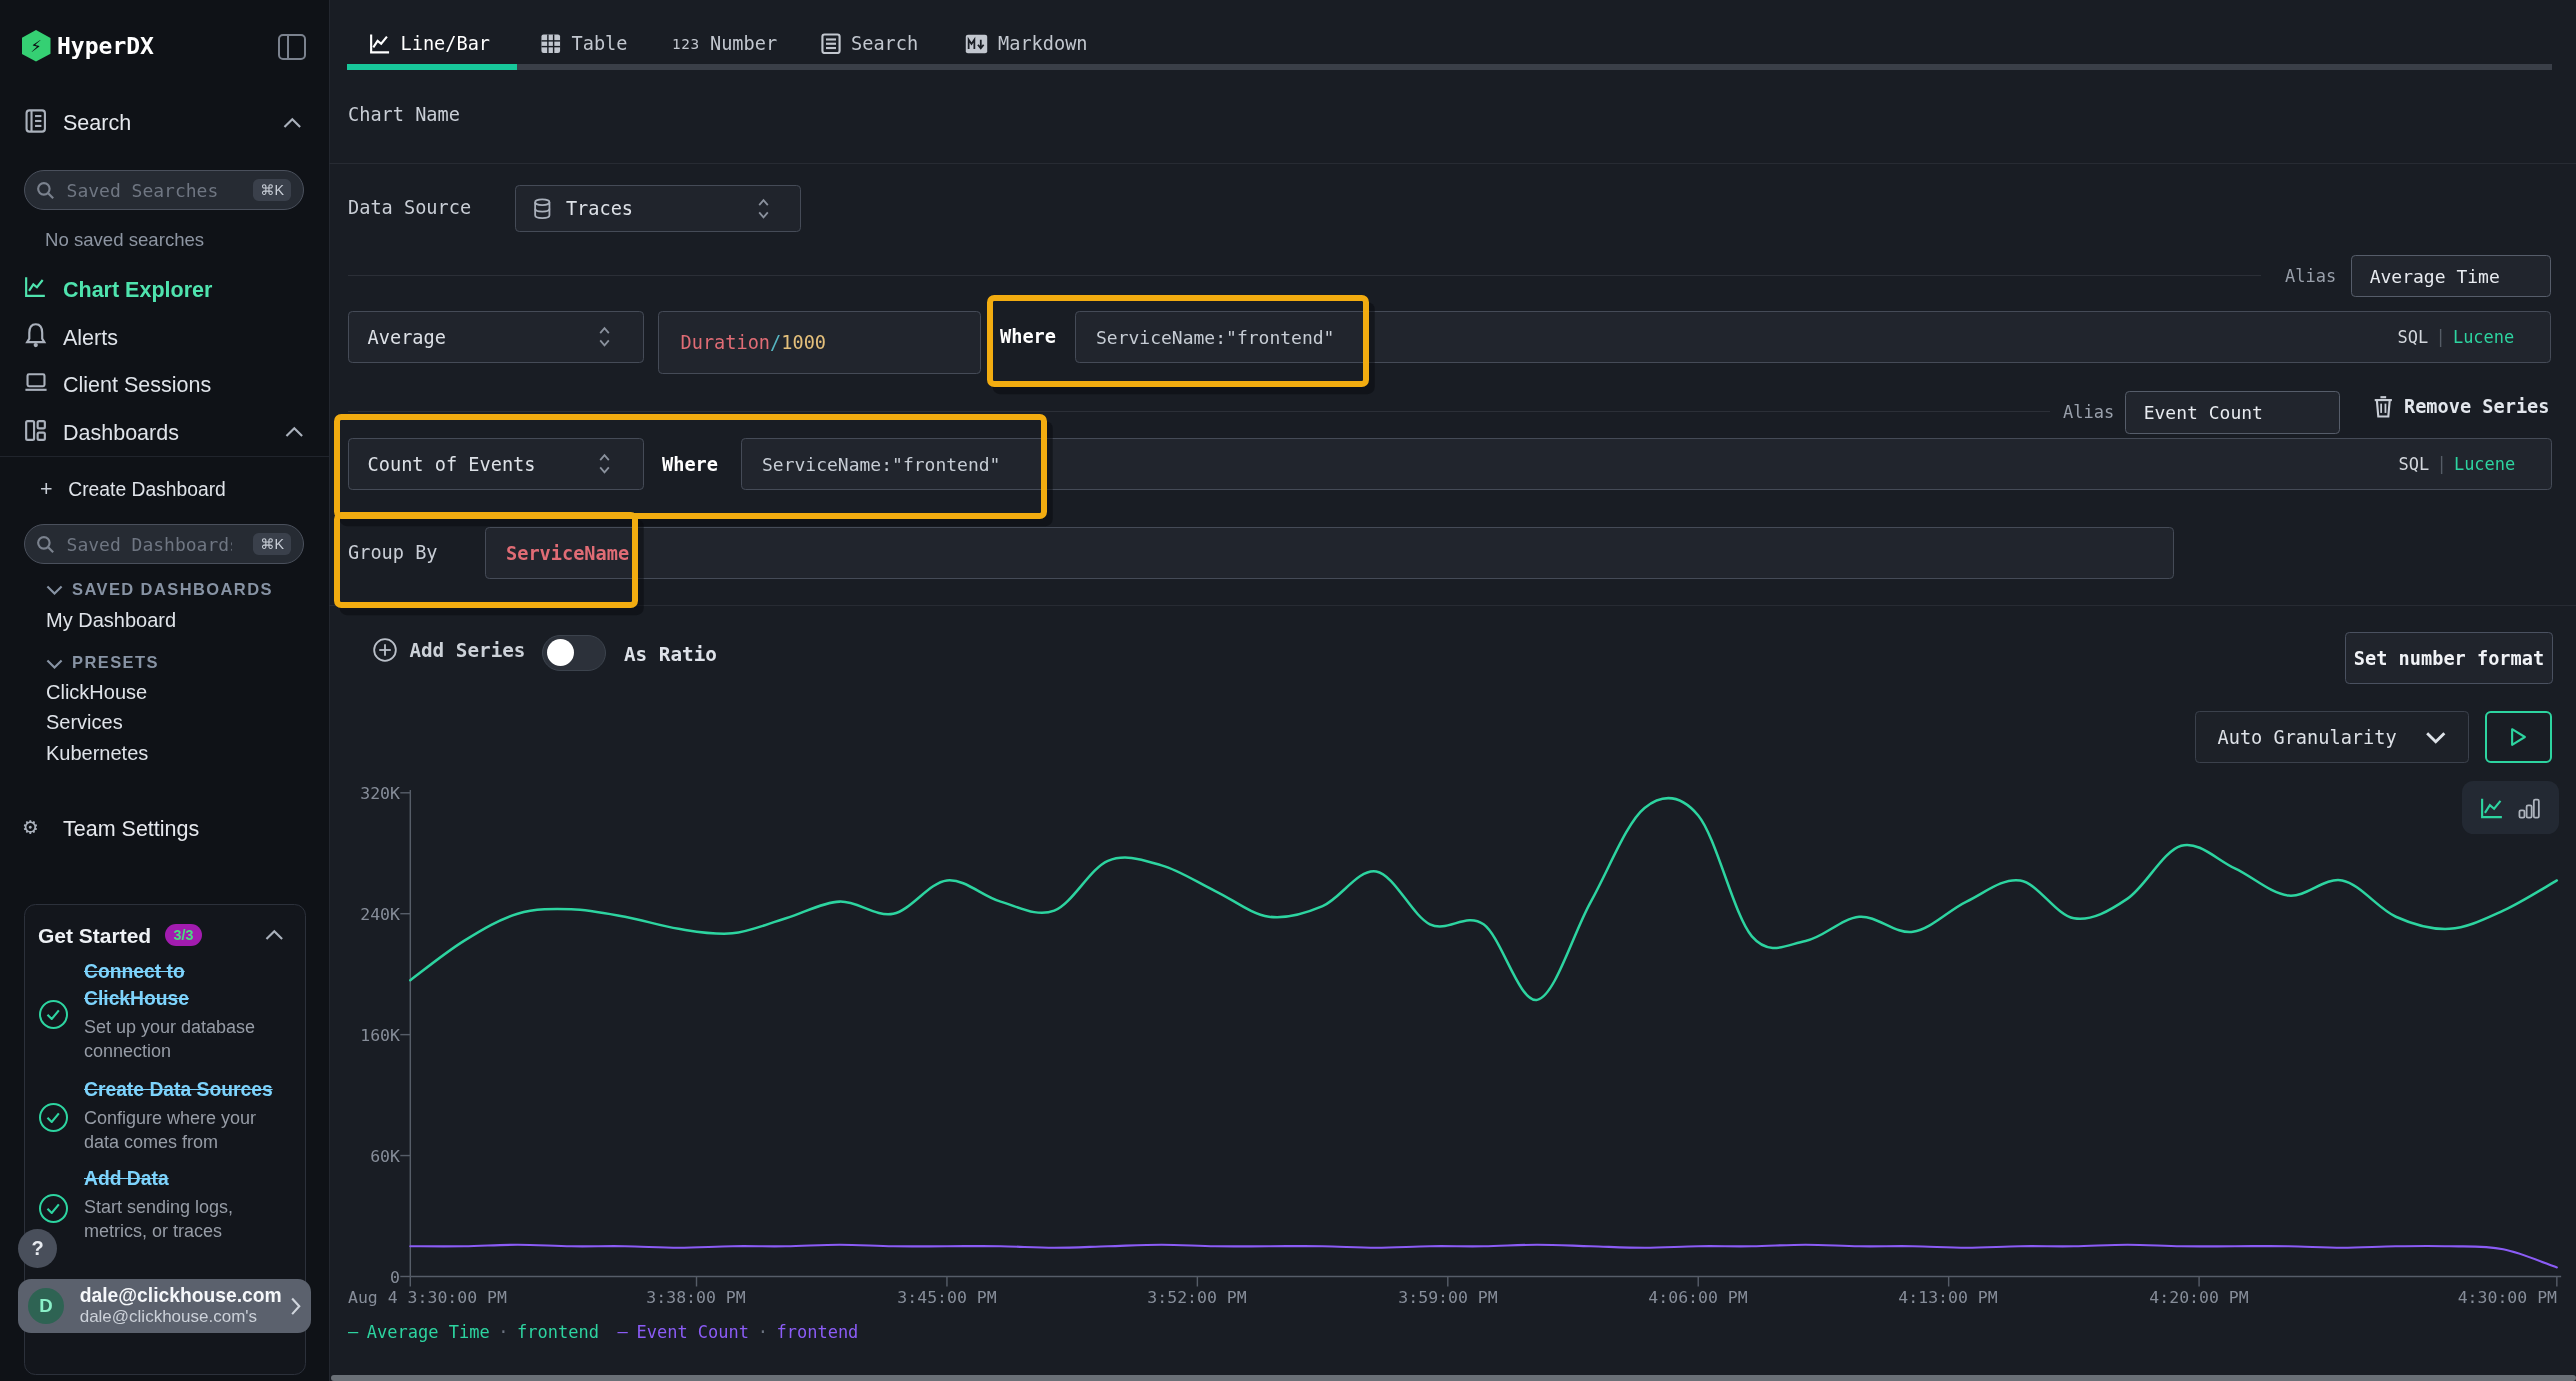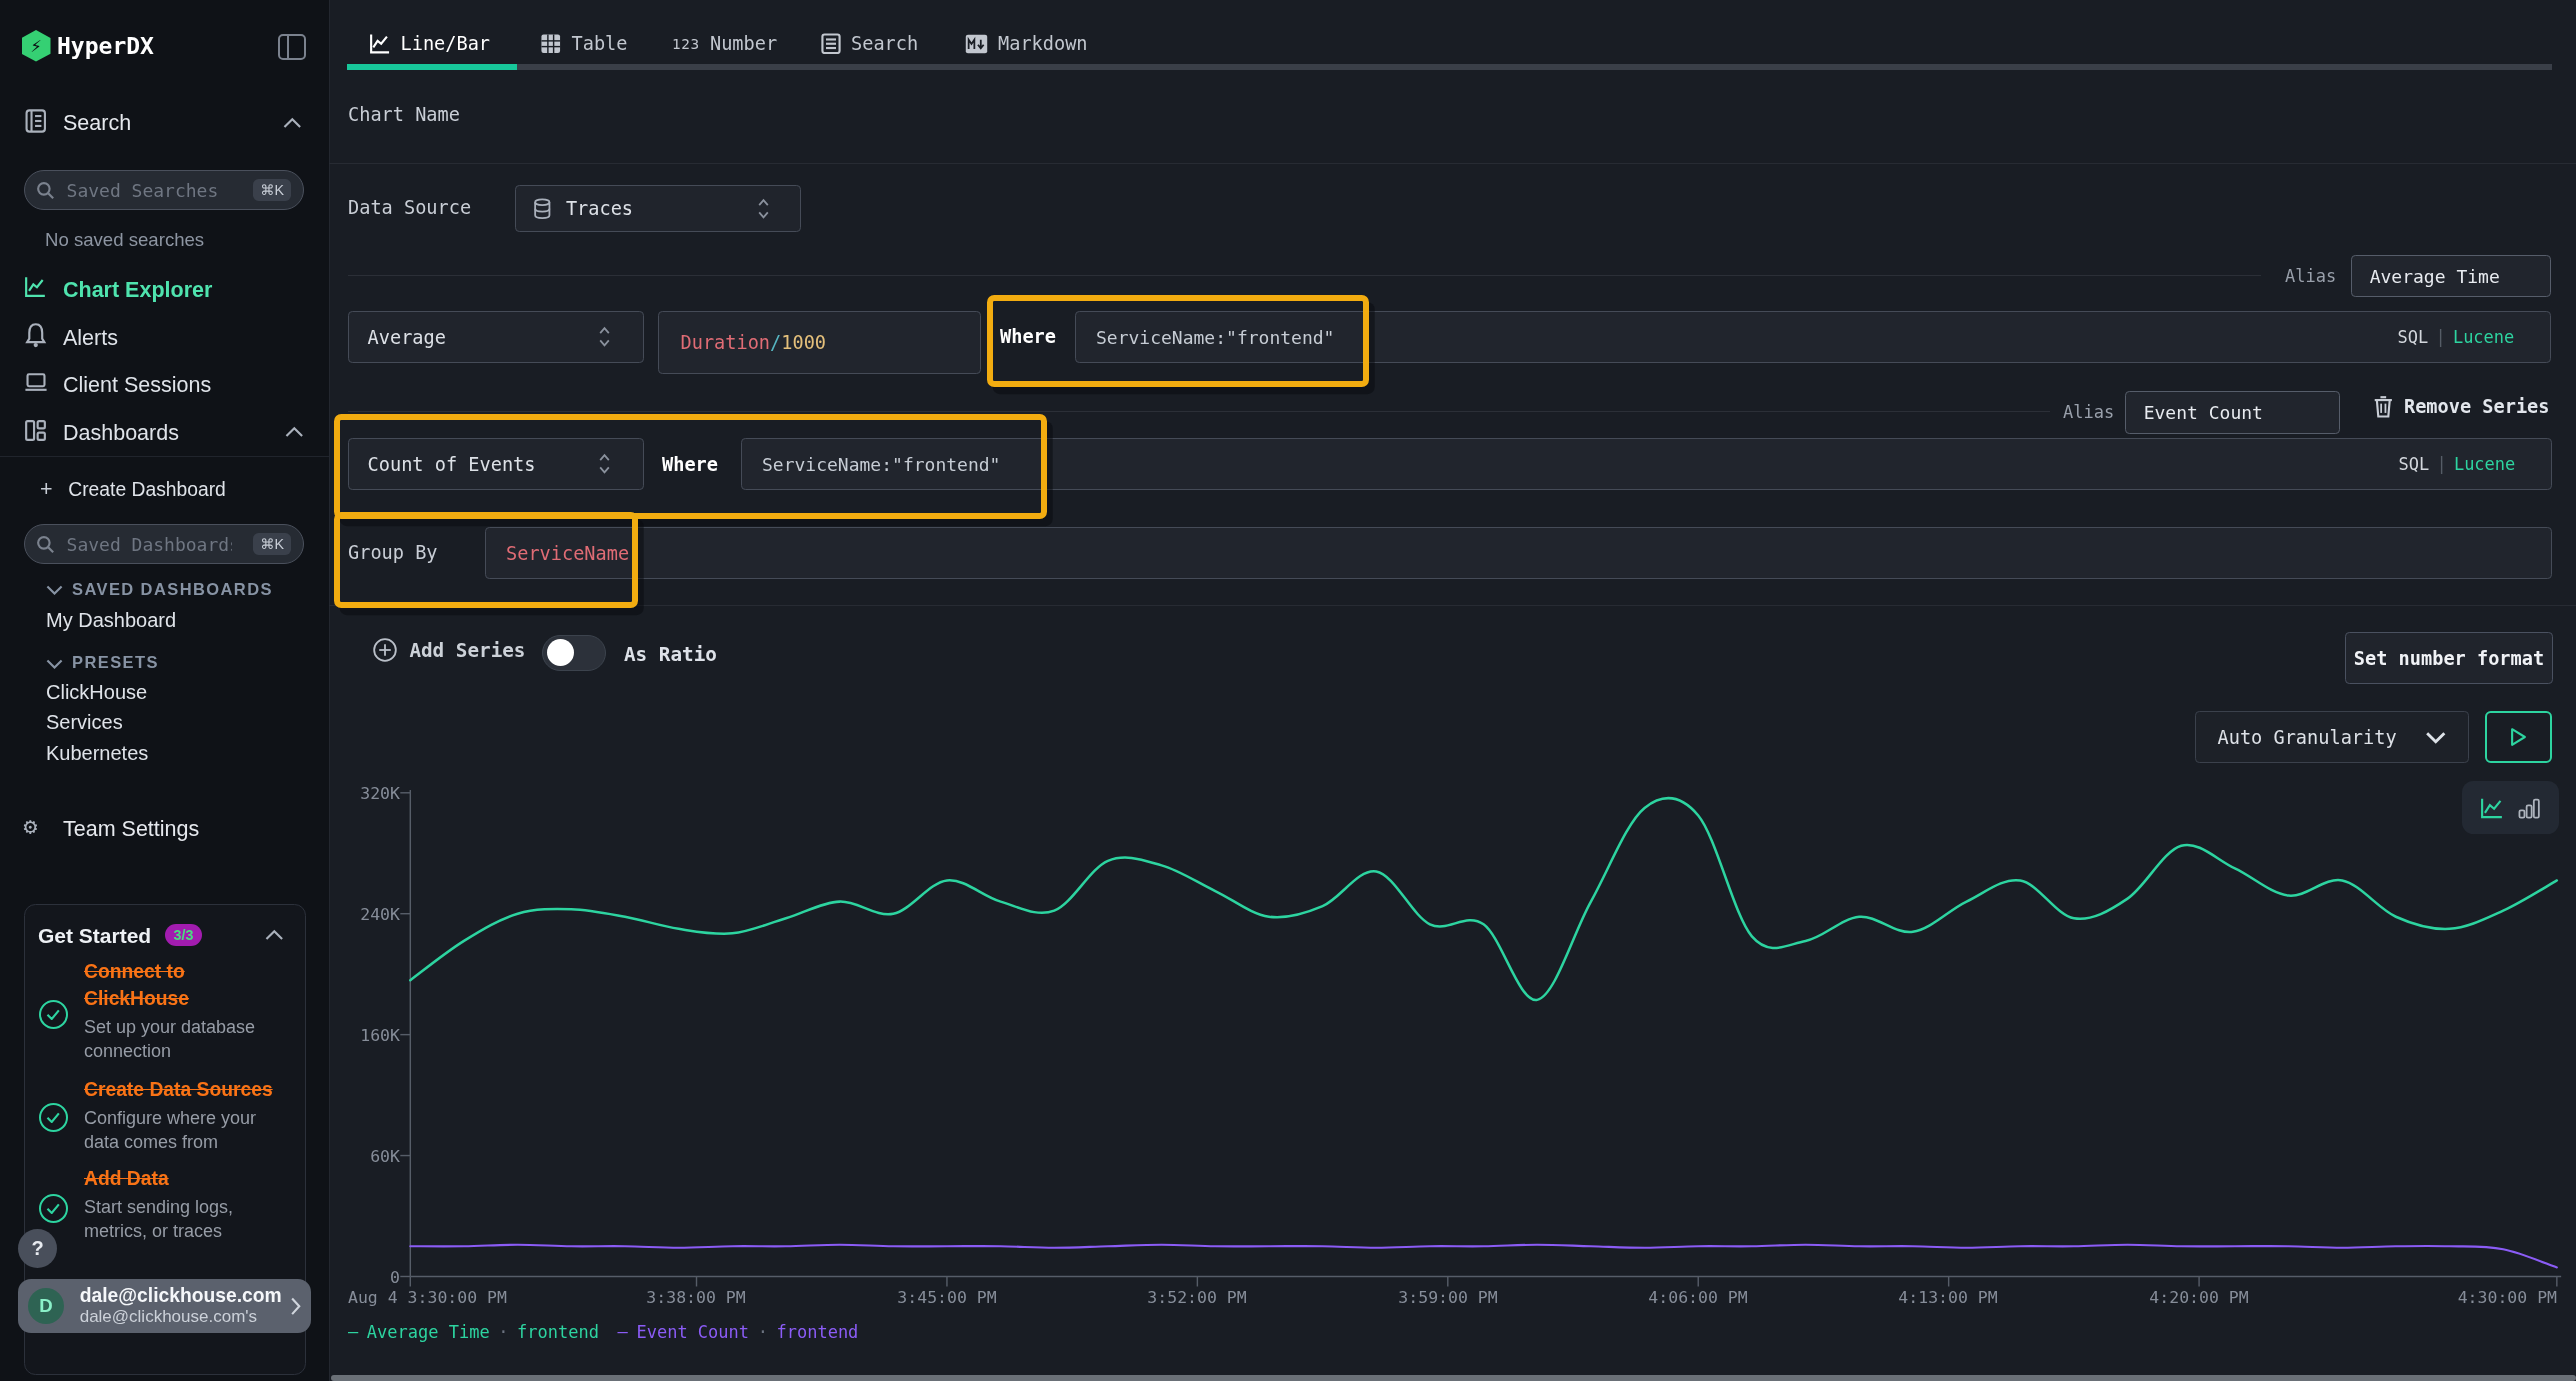--- a/index.html
+++ b/index.html
@@ -16,21 +16,21 @@
   .pill input::placeholder{color:#6f7682;}
   .kbd{margin-left:auto;background:#3a404b;color:#c8cdd6;border-radius:5.7px;font-size:14.3px;padding:2.9px 7.2px;font-family:"Liberation Sans",sans-serif;}
   .navlab{font-family:"Liberation Sans","DejaVu Sans",sans-serif;font-size:21.5px;color:#dfe3e9;}
   .preset{font-family:"Liberation Sans","DejaVu Sans",sans-serif;font-size:20px;color:#dfe3e9;}
   .sechead{font-family:"Liberation Sans","DejaVu Sans",sans-serif;font-size:16.5px;letter-spacing:1.4px;color:#8793a4;font-weight:bold;}
   
   #gs-card{position:absolute;left:23.6px;top:904px;width:282px;height:471px;border:1.4px solid #2c313b;border-radius:11.4px;background:#13161c;box-sizing:border-box;}
   .gs-title{font-family:"Liberation Sans",sans-serif;font-weight:bold;font-size:21px;color:#eef1f5;}
   .gs-badge{background:#a21caf;color:#4ade80;border-radius:11.4px;font-size:14.3px;font-weight:bold;padding:2.9px 8.6px;font-family:"Liberation Sans",sans-serif;}
   .gs-check{width:29px;height:29px;border:2.1px solid #2dd4a0;border-radius:50%;box-sizing:border-box;display:flex;align-items:center;justify-content:center;}
-  .gs-item-title{font-family:"Liberation Sans",sans-serif;font-size:19.3px;font-weight:bold;color:#f97316;text-decoration:line-through;line-height:26.5px;}
+  .gs-item-title{font-family:"Liberation Sans",sans-serif;font-size:19.3px;font-weight:bold;color:#7dd3fc;text-decoration:line-through;line-height:26.5px;}
   .gs-item-sub{font-family:"Liberation Sans",sans-serif;font-size:18px;color:#969ca6;line-height:24px;}
   #help-circle{position:absolute;left:18px;top:1229px;width:39px;height:39px;border-radius:50%;background:#494f5b;display:flex;align-items:center;justify-content:center;color:#e8ebf0;font-size:20px;font-family:"Liberation Sans",sans-serif;font-weight:bold;z-index:4;}
   #user-chip{position:absolute;left:18px;top:1279px;width:293px;height:54px;border-radius:13px;background:#5b616d;z-index:5;display:flex;align-items:center;padding:0 10px;box-sizing:border-box;}
   #avatar{width:36px;height:36px;border-radius:50%;background:#2e6353;color:#8af0c8;font-weight:bold;font-size:18.6px;display:flex;align-items:center;justify-content:center;font-family:"Liberation Sans",sans-serif;}
   
   .tab{position:absolute;top:29px;height:29px;display:flex;align-items:center;gap:10px;font-size:18.6px;color:#c2c7cf;}
   .tab.active{color:#ffffff;}
   .divider{position:absolute;height:1.4px;background:#272b33;}
   .hline{position:absolute;height:1.4px;background:#2b2f37;}
   .flabel{font-size:18.6px;color:#c9ced6;}
@@ -326,21 +326,21 @@
         <polyline points="3,20 9,27 15,20" fill="none" stroke="#8a919d" stroke-width="2.5"></polyline>
       </svg>
   </div>
   <div class="abs bold" style="left:662px;top:454px;font-size:18.6px;color:#ffffff;">Where</div>
   <div class="input-box" style="left:741px;top:438px;width:1811px;height:52px;padding:0 20px;">
     <span class="qtext">ServiceName:"frontend"</span>
     <span class="sqlluc"><span class="sql">SQL</span><span class="bar">|</span><span class="luc">Lucene</span></span>
   </div>
 
   <div class="abs flabel" style="left:348px;top:542px;">Group By</div>
-  <div class="input-box" style="left:485px;top:527px;width:2067px;height:52px;padding:0 20px;">
+  <div class="input-box" style="left:485px;top:527px;width:1689px;height:52px;padding:0 20px;font-weight:bold;">
     <span style="font-size:18.6px;" class="code-red">ServiceName</span>
   </div>
 
   <div class="divider" style="left:329px;top:605px;width:2247px;"></div>
 
   <div class="abs" style="left:372px;top:637px;display:flex;align-items:center;gap:11.4px;">
     <svg width="26" height="26" viewBox="0 0 36 36">
         <circle cx="18" cy="18" r="15" fill="none" stroke="#b9bfc8" stroke-width="2.5"></circle>
         <line x1="18" y1="10" x2="18" y2="26" stroke="#b9bfc8" stroke-width="2.5"></line>
         <line x1="10" y1="18" x2="26" y2="18" stroke="#b9bfc8" stroke-width="2.5"></line>

